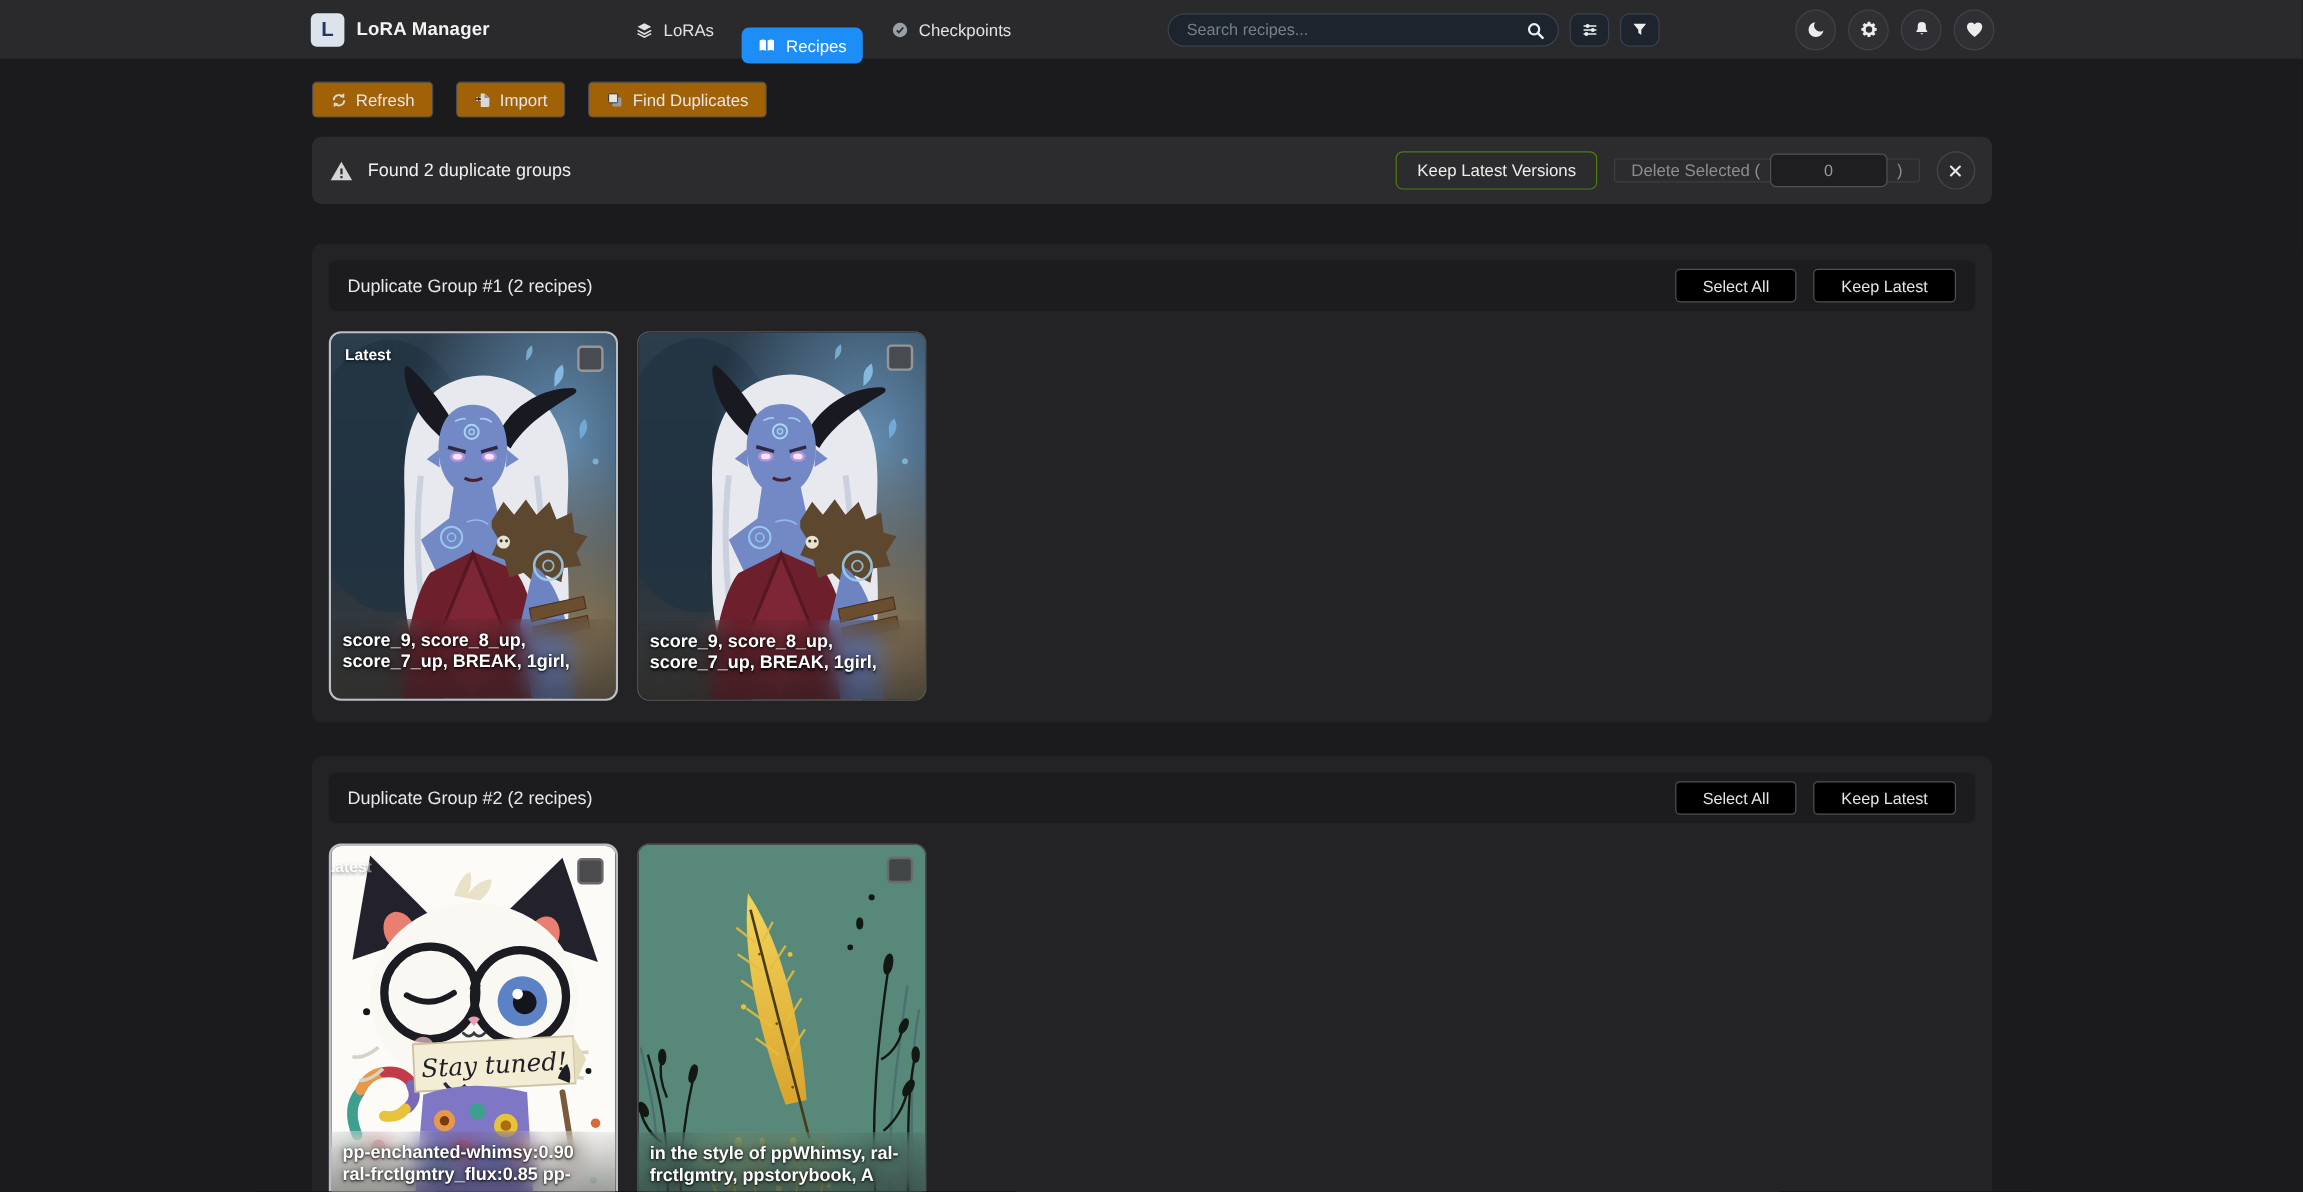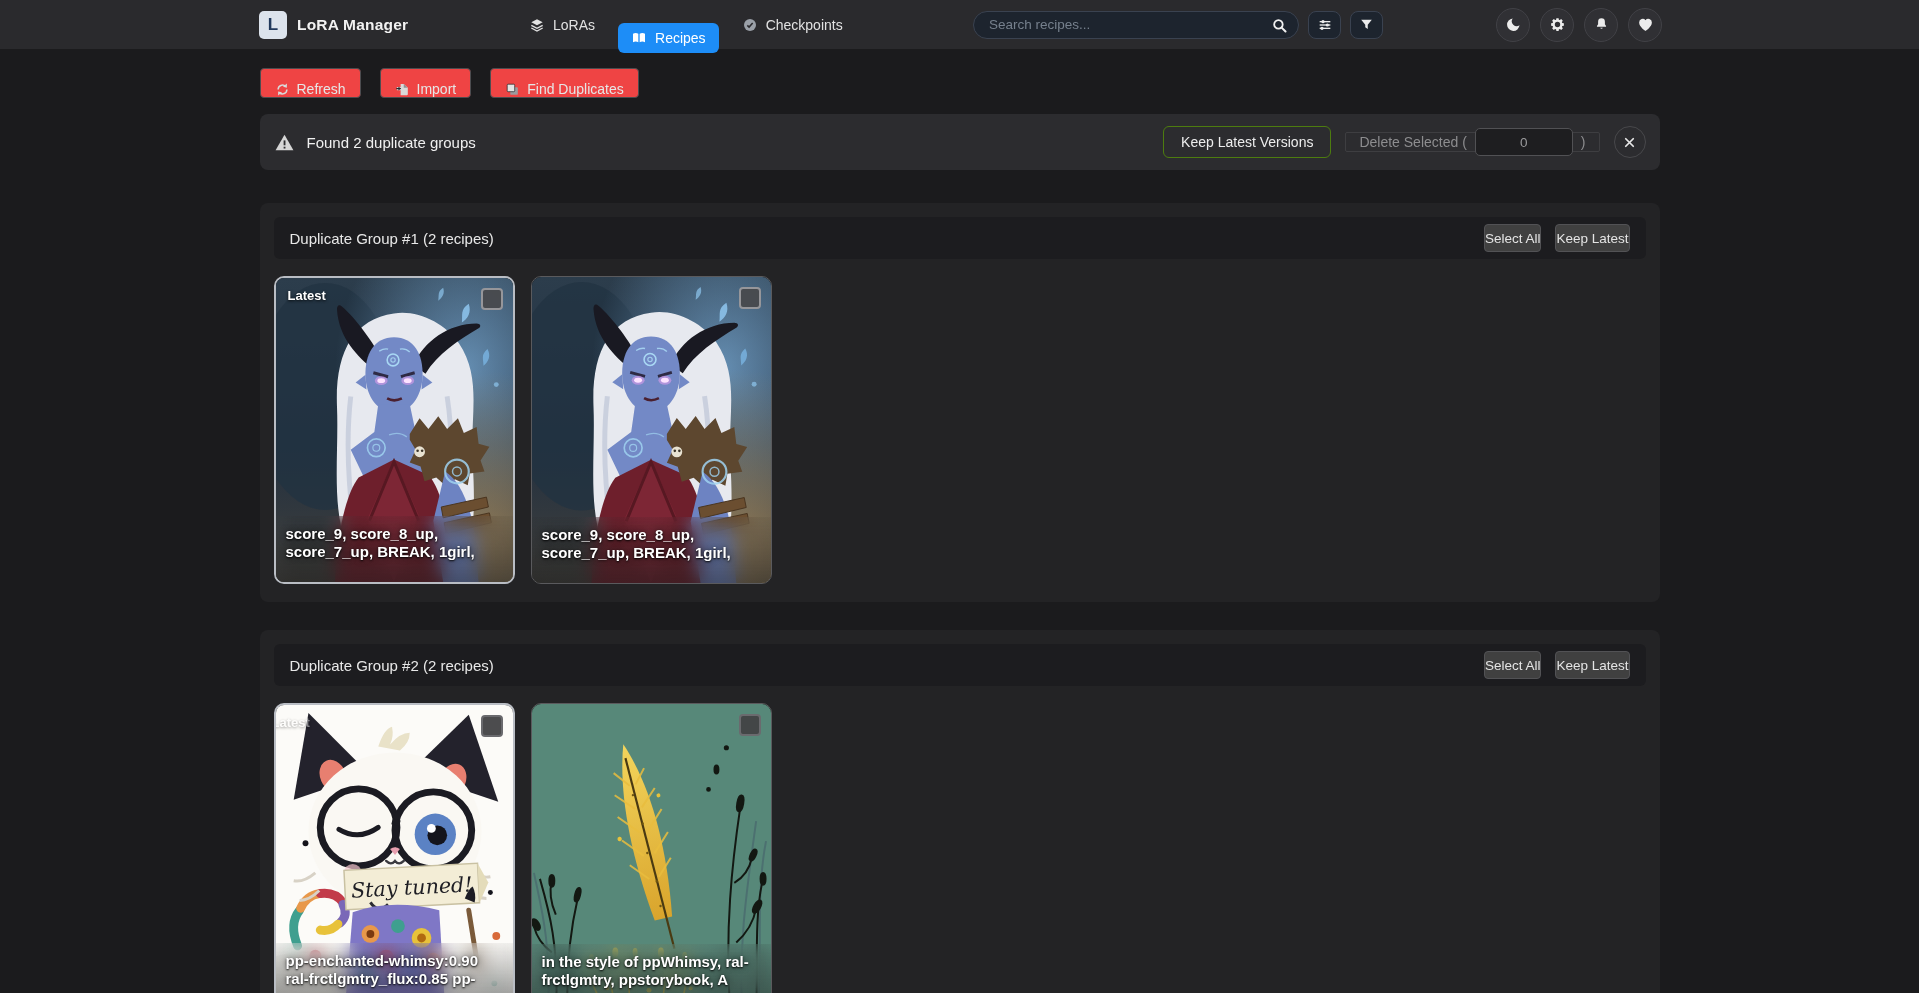--- a/index.html
+++ b/index.html
@@ -20,37 +20,37 @@
   .search-box input { width:100%; height:100%; border-radius:14px; background:#1d242e; border:1px solid #3a4250; color:#c9ced6; font-size:13.5px; padding:0 36px 0 15px; outline:none; }
   .search-box input::placeholder { color:#76808d; }
   .search-ic { position:absolute; right:11px; top:6px; }
   .sq-btn { width:33px; height:28px; border-radius:8px; background:#1d242e; border:1px solid #3a4250; display:flex; align-items:center; justify-content:center; cursor:pointer; }
   .circlebtns { position:absolute; left:1496px; top:0; height:49px; display:flex; align-items:center; gap:10px; }
   .circle-btn { width:34px; height:34px; border-radius:50%; background:#303034; border:1px solid #414146; display:flex; align-items:center; justify-content:center; cursor:pointer; }
 
   
   .container { width:1400px; margin:0 auto; }
   .toolbar { display:flex; gap:19px; margin-top:19px; }
-  .tool-btn { height:30px; display:flex; align-items:flex-end; gap:7px; padding:0 14px; background:#ef4444; border:1px solid #4c4c4f; border-radius:4px; color:#e6e6e6; font-size:14px; cursor:pointer; }
+  .tool-btn { height:30px; display:flex; align-items:center; gap:7px; padding:0 14px; background:#a16207; border:1px solid #4c4c4f; border-radius:4px; color:#e6e6e6; font-size:14px; cursor:pointer; }
 
   .alert { margin-top:16px; height:56px; background:#2c2c2f; border-radius:8px; display:flex; align-items:center; padding:0 14px; }
   .alert-left { display:flex; align-items:center; gap:12px; flex:1; }
   .alert-msg { color:#f0f0f0; font-size:15px; }
   .alert-right { display:flex; align-items:center; gap:14px; }
   .keep-latest-versions { height:32px; padding:0 17px; background:transparent; border:1px solid #4d7c0f; border-radius:6px; color:#ededed; font-size:14px; cursor:pointer; }
   .delete-ctl { height:20px; display:flex; align-items:center; gap:8px; padding:0 13px; border:1px solid #3e3e41; border-radius:2px; color:#8d8d8f; font-size:14px; cursor:default; }
   .delete-ctl input { width:98px; height:28px; background:#1e1e20; border:1px solid #515154; border-radius:5px; color:#9a9a9c; font-size:13.5px; text-align:center; outline:none; }
   .close-btn { width:32px; height:32px; border-radius:50%; background:transparent; border:1px solid #48484b; display:flex; align-items:center; justify-content:center; cursor:pointer; }
 
   .group-section { margin-top:33px; background:#232325; border-radius:8px; padding:14px 14px 18px; }
   .group-section + .group-section { margin-top:28px; }
   .group-header { height:42px; background:#1c1c1f; border-radius:6px; display:flex; align-items:center; padding:0 16px; }
   .group-title { color:#e8e8e8; font-size:15px; flex:1; }
   .group-actions { display:flex; gap:14px; }
-  .sm-btn { height:28px; padding:0 0; background:#404040; border:1px solid #525255; border-radius:4px; color:#e4e4e4; font-size:13.5px; cursor:pointer; }
+  .sm-btn { height:28px; padding:0 22px; background:#000000; border:1px solid #525255; border-radius:4px; color:#e4e4e4; font-size:13.5px; cursor:pointer; }
 
   .cards { display:flex; gap:16px; margin-top:17px; }
   .card { position:relative; width:241px; height:308px; border-radius:10px; overflow:hidden; background:#111; border:1px solid #5a5a5d; cursor:pointer; flex:none; }
   .card.latest { border:2px solid #b9bdc4; }
   .card svg.art { position:absolute; inset:0; width:100%; height:100%; display:block; }
   .badge { position:absolute; top:10px; left:12px; color:#fff; font-size:13px; font-weight:bold; text-shadow:0 1px 3px rgba(0,0,0,.85); z-index:3; }
   .badge.faint { opacity:.45; left:-4px; }
   .cbox { position:absolute; top:10px; right:10px; width:22px; height:22px; border-radius:4px; background:rgba(72,72,74,.9); border:2px solid #96969a; z-index:3; cursor:pointer; }
   .cbox.dim { border-color:#6a6a6e; background:rgba(66,66,68,.95); }
   .caption { position:absolute; left:0; right:0; bottom:0; min-height:66px; padding:9px 10px 12px; color:#fff; font-weight:bold; font-size:15px; line-height:1.18; text-shadow:0 1px 2px rgba(0,0,0,.95), 0 0 6px rgba(0,0,0,.6);

